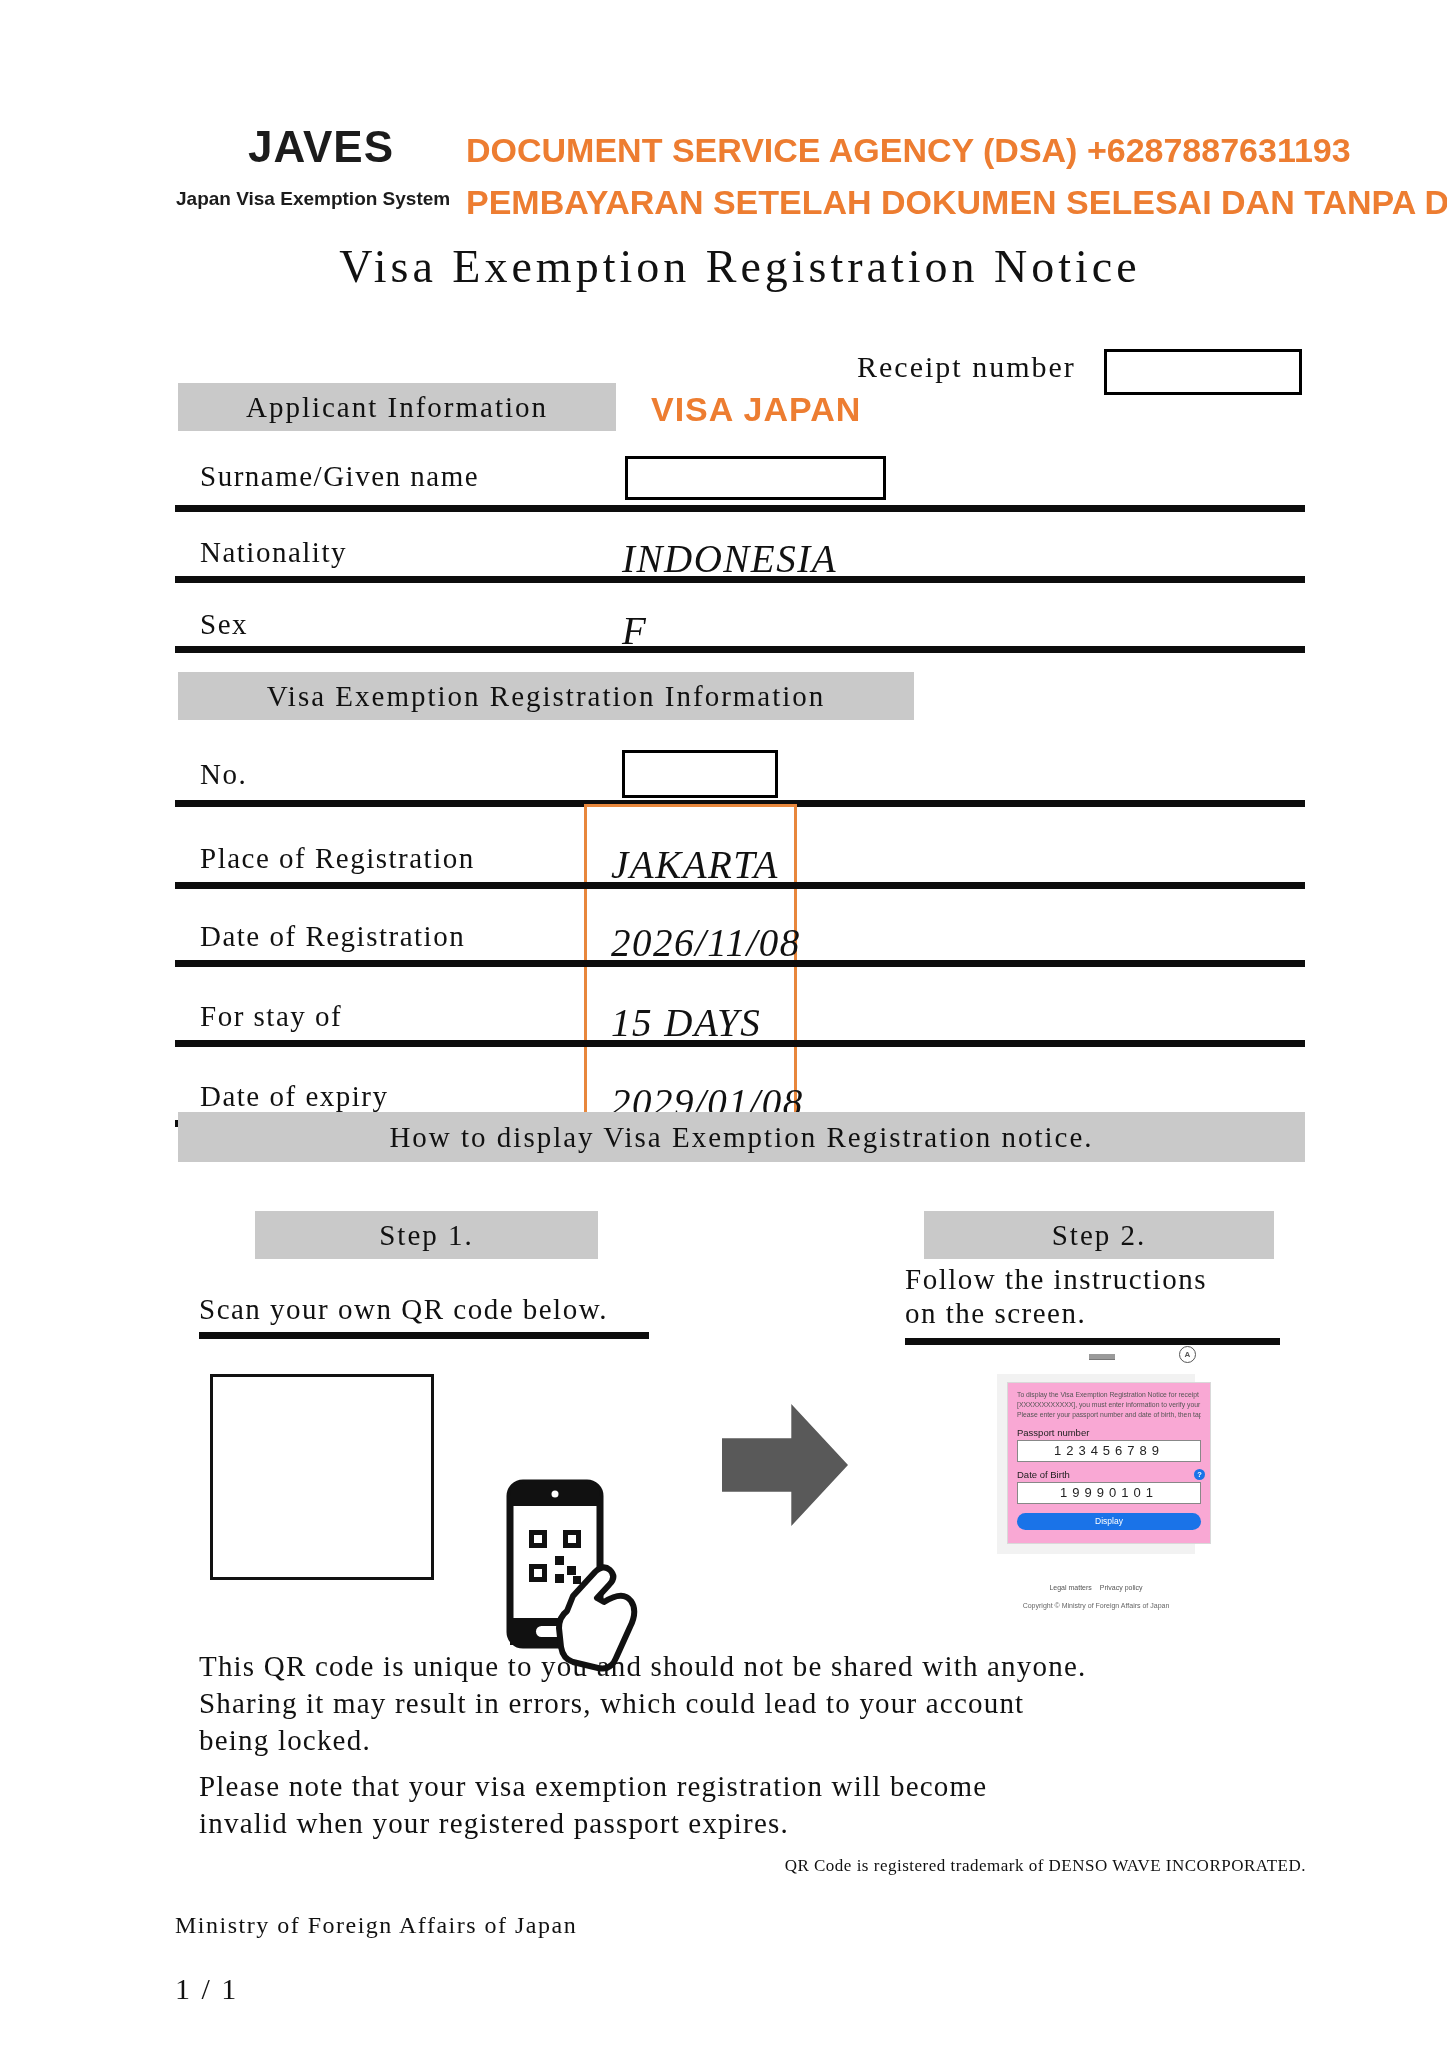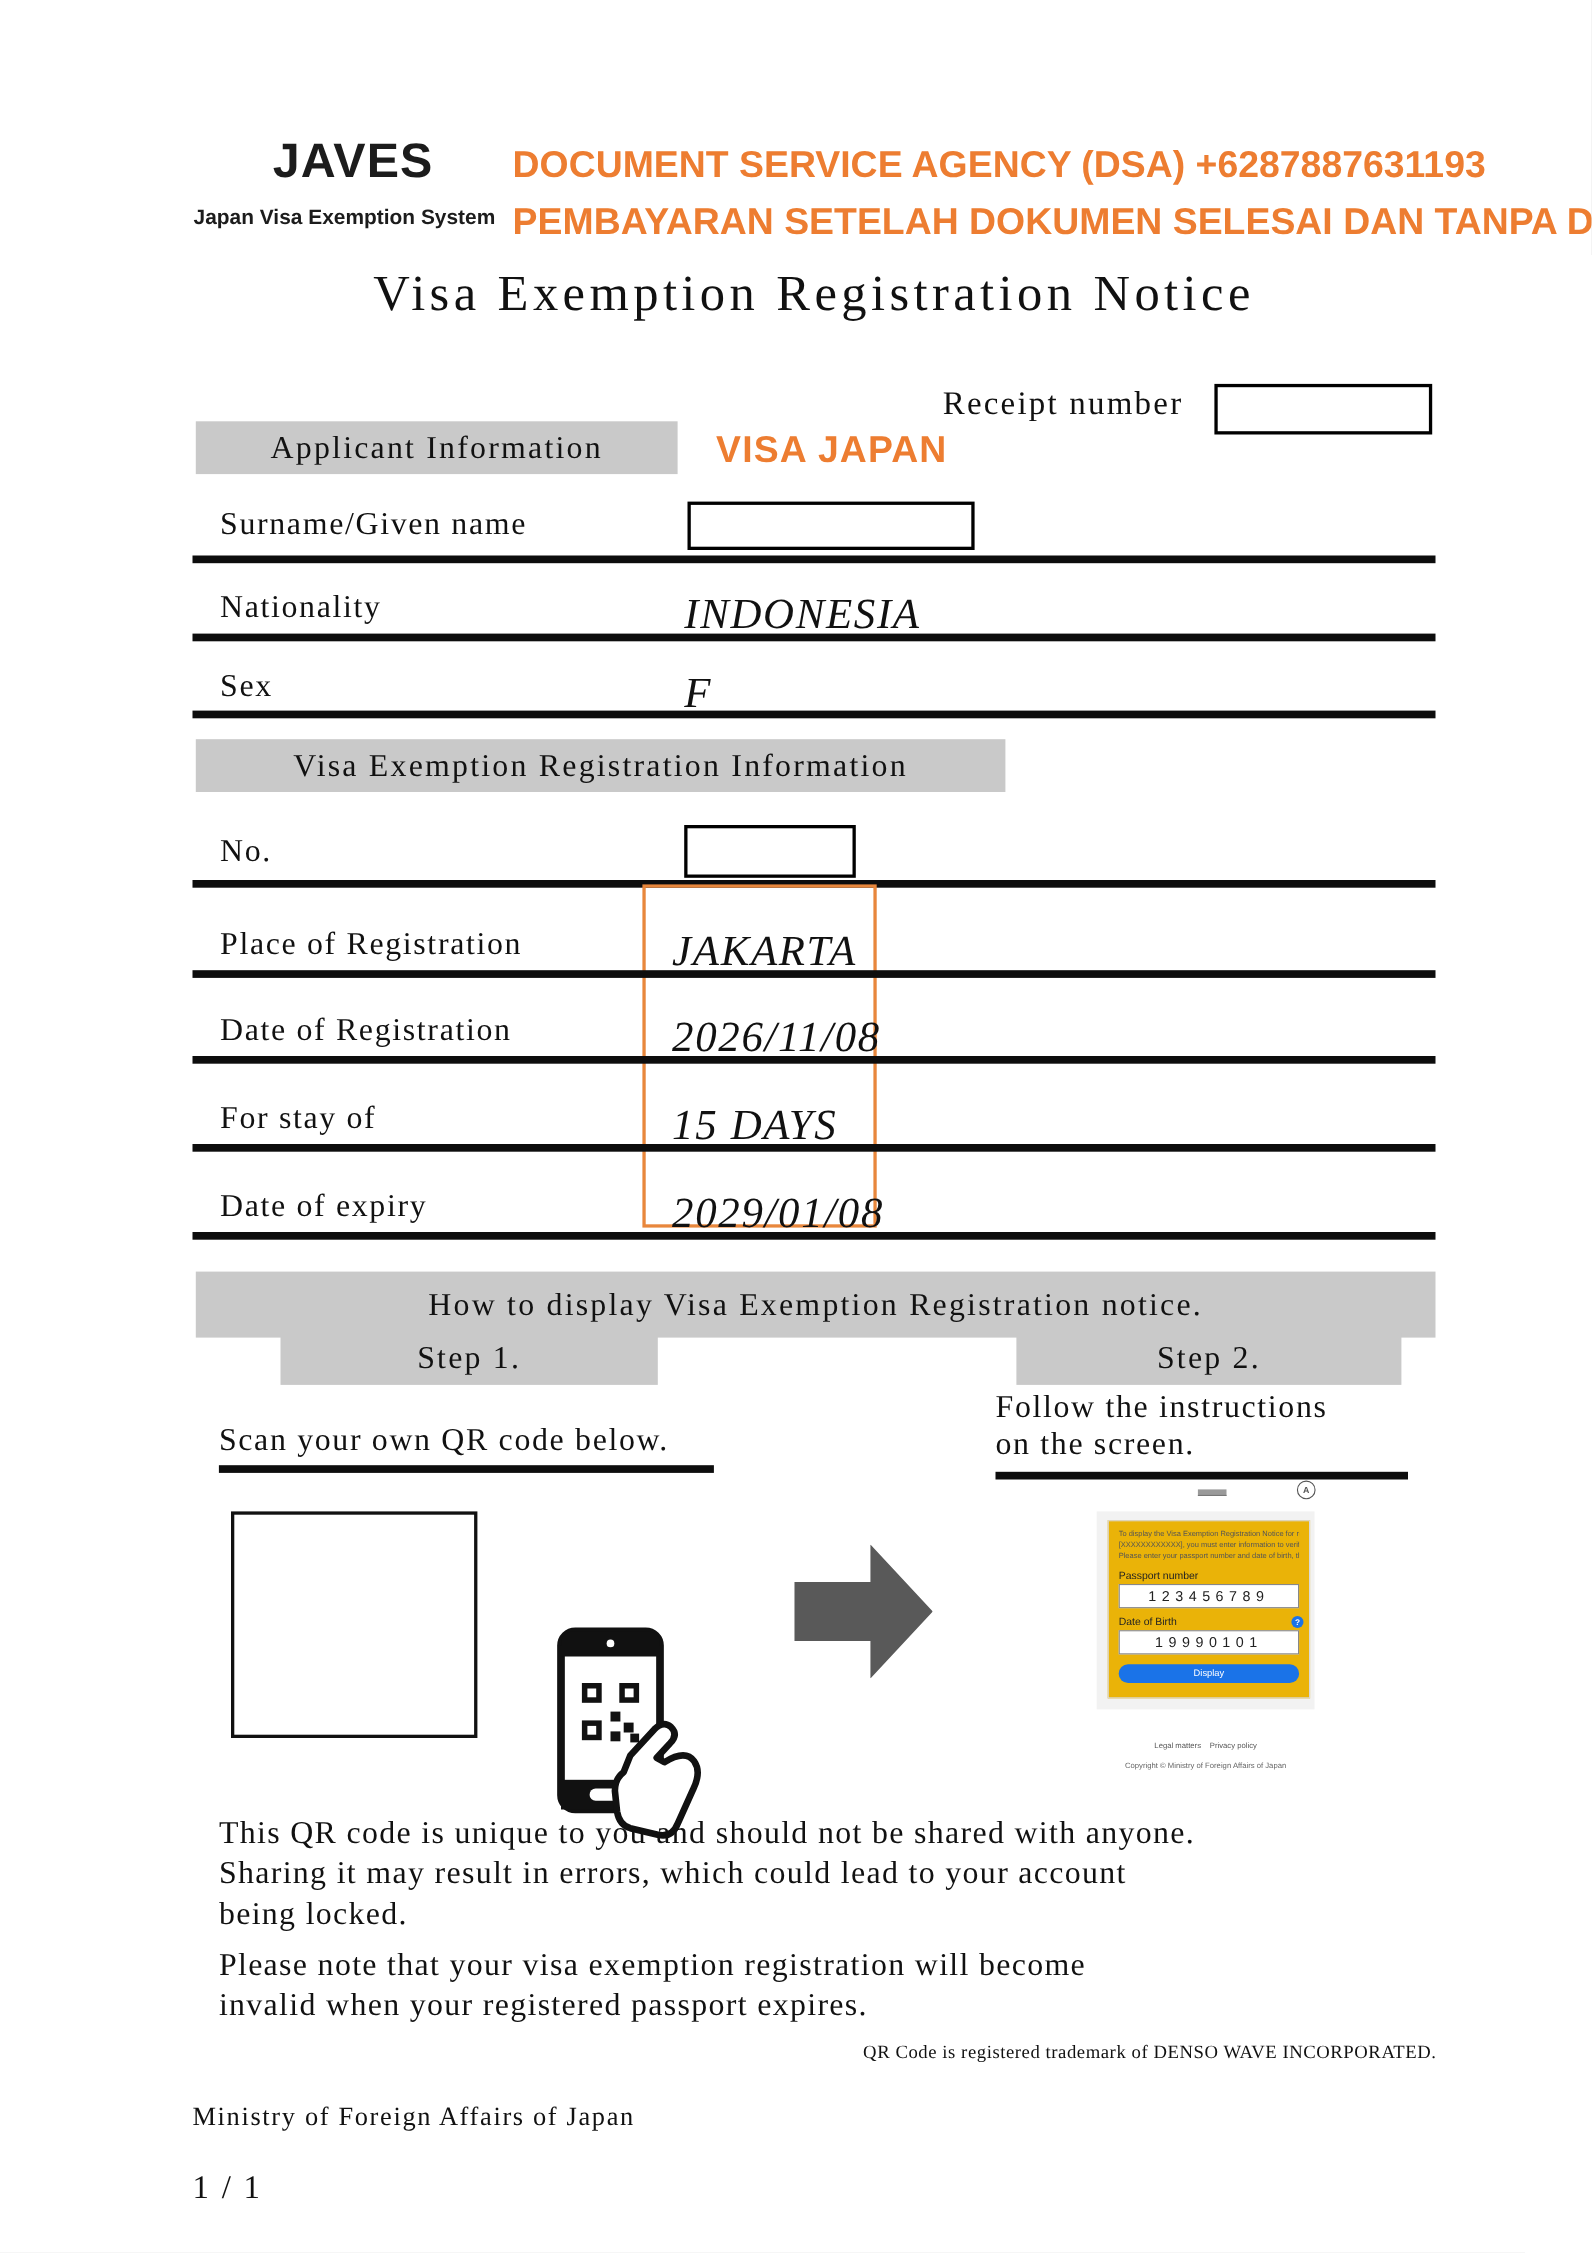--- a/index.html
+++ b/index.html
@@ -16,21 +16,21 @@
   
   .doc-title{left:175px;top:240px;width:1130px;text-align:center;font-size:46px;letter-spacing:4px;white-space:nowrap;}
   .receipt-label{left:857px;top:350px;font-size:30px;letter-spacing:2px;}
   .receipt-box{left:1104px;top:349px;width:192px;height:40px;border:3px solid #000;background:#fff;}
 
   
   .graybar{background:#c9c9c9;display:flex;align-items:center;justify-content:center;
            font-size:29px;letter-spacing:2px;}
   .bar-applicant{left:178px;top:383px;width:438px;height:48px;}
   .bar-reginfo{left:178px;top:672px;width:736px;height:48px;}
-  .bar-howto{left:178px;top:1156px;width:1127px;height:60px;}
+  .bar-howto{left:178px;top:1112px;width:1127px;height:50px;}
   .bar-step1{left:255px;top:1211px;width:343px;height:48px;}
   .bar-step2{left:924px;top:1211px;width:350px;height:48px;}
   .visa-japan{left:651px;top:390px;font-size:34px;font-weight:700;letter-spacing:1px;}
 
   
   .flabel{font-size:29px;letter-spacing:1.5px;white-space:nowrap;}
   .fvalue{font-size:39px;letter-spacing:1.5px;white-space:nowrap;font-style:italic;}
   .rule{height:7px;background:#0d0d0d;}
   .inputbox{border:3px solid #000;background:#fff;}
   .hl-box{left:584px;top:804px;width:207px;height:306px;border:3px solid;background:transparent;}
@@ -45,21 +45,21 @@
          clip-path:polygon(0% 28%,55% 28%,55% 0%,100% 50%,55% 100%,55% 72%,0% 72%);}
   .phone{left:505px;top:1478px;}
 
   
   .mini{left:985px;top:1338px;width:222px;height:282px;font-family:"Liberation Sans",sans-serif;color:#333;}
   .mini-logo{position:absolute;left:104px;top:16px;width:26px;height:5px;background:#9a9a9a;
              border-bottom:1px solid #777;}
   .mini-globe{position:absolute;left:194px;top:8px;width:15px;height:15px;border:1.5px solid #555;
               border-radius:50%;font-size:8px;line-height:15px;text-align:center;color:#555;font-weight:700;}
   .mini-panel{position:absolute;left:12px;top:36px;width:198px;height:180px;background:#f2f2f2;}
-  .mini-card{position:absolute;left:10px;top:8px;width:184px;height:162px;background:#eab308;
+  .mini-card{position:absolute;left:10px;top:8px;width:204px;height:162px;background:#f9a8d4;
              border:1px solid #d9d9d9;padding:7px 9px;box-sizing:border-box;}
   .mini-info{font-size:6.8px;line-height:10px;color:#555;white-space:nowrap;overflow:hidden;}
   .mini-lbl{font-size:9.5px;color:#222;margin-top:7px;}
   .mini-input{margin-top:2px;height:20px;border:1.5px solid #888;background:#fff;text-align:center;
               line-height:20px;font-size:13px;letter-spacing:5px;color:#222;}
   .mini-help{position:absolute;right:9px;width:11px;height:11px;border-radius:50%;background:#1a73e8;
              color:#fff;font-size:7.5px;line-height:11px;text-align:center;font-weight:700;}
   .mini-btn{margin-top:9px;height:17px;border-radius:9px;background:#1a73e8;color:#fff;
             font-size:8.5px;line-height:17px;text-align:center;}
   .mini-links{position:absolute;left:0;top:246px;width:100%;text-align:center;font-size:7px;color:#555;}

